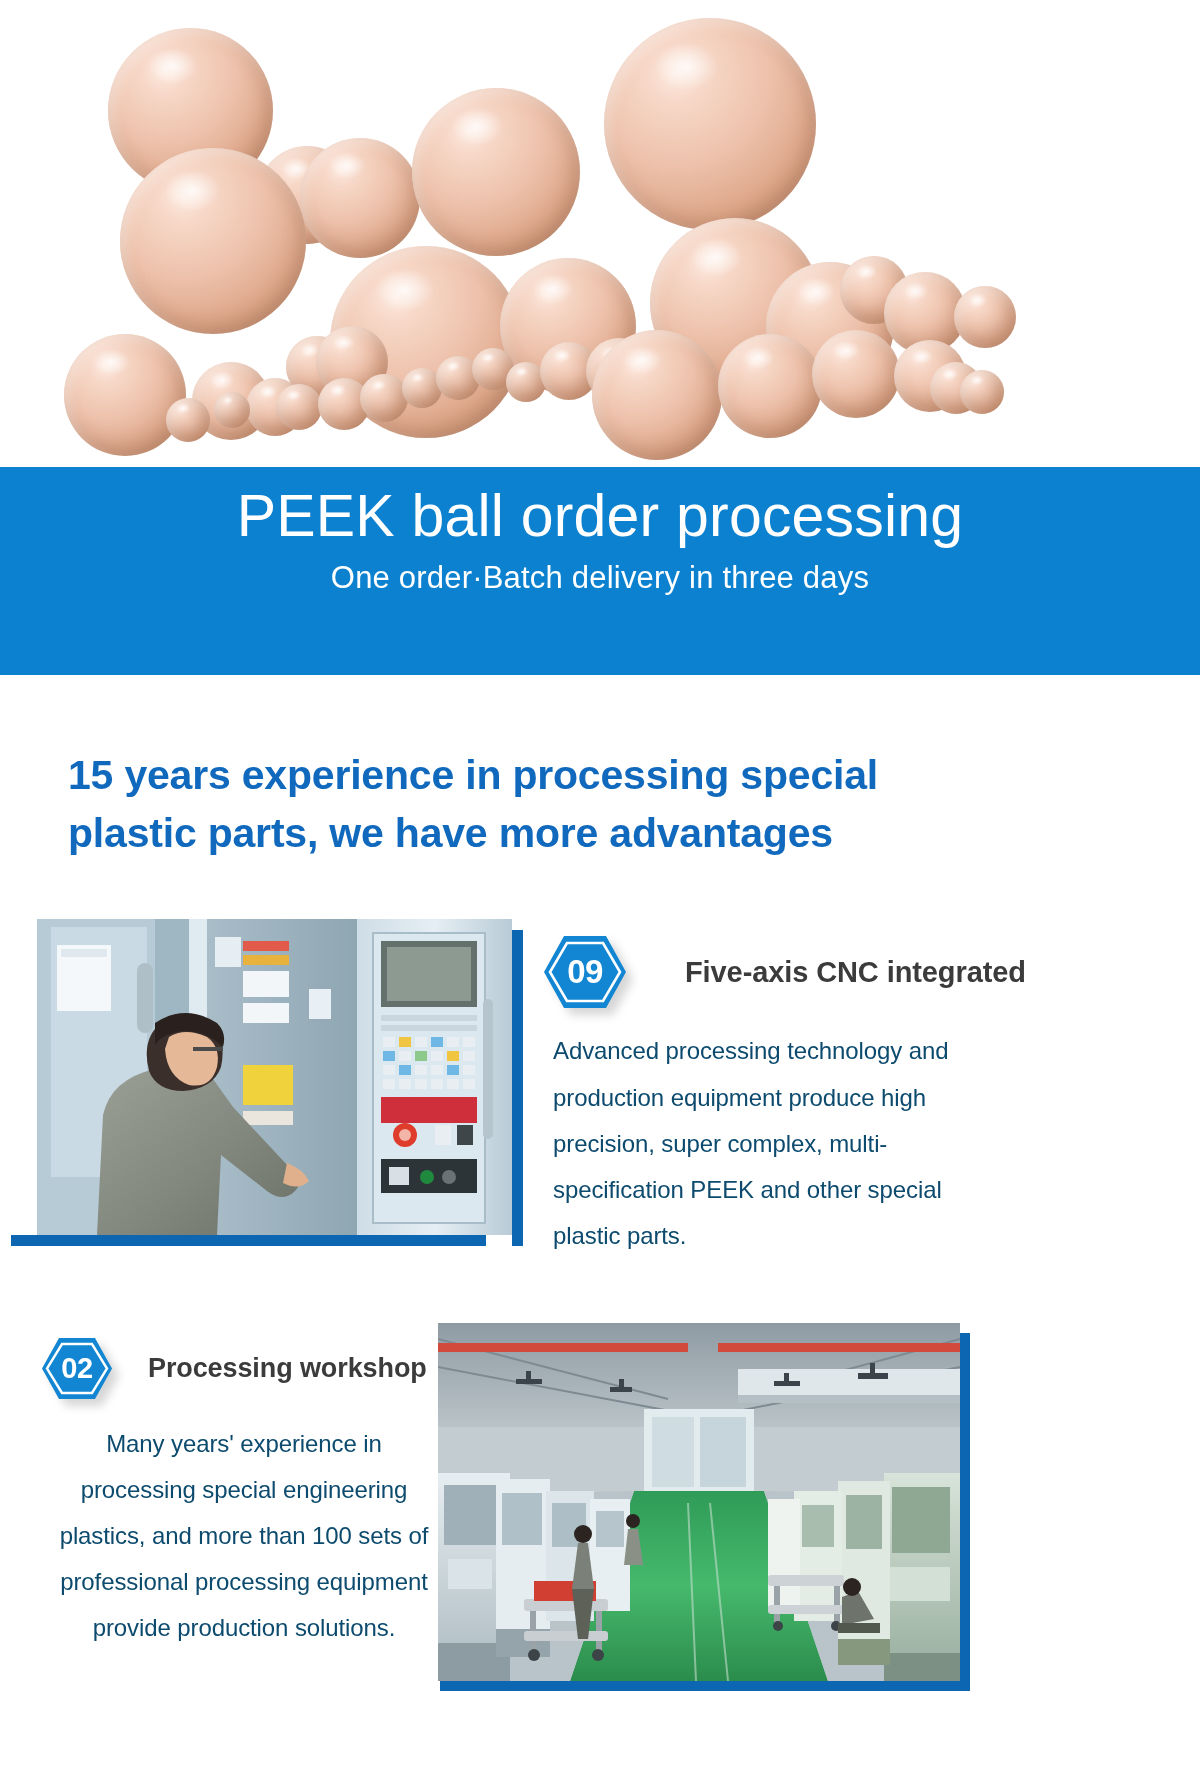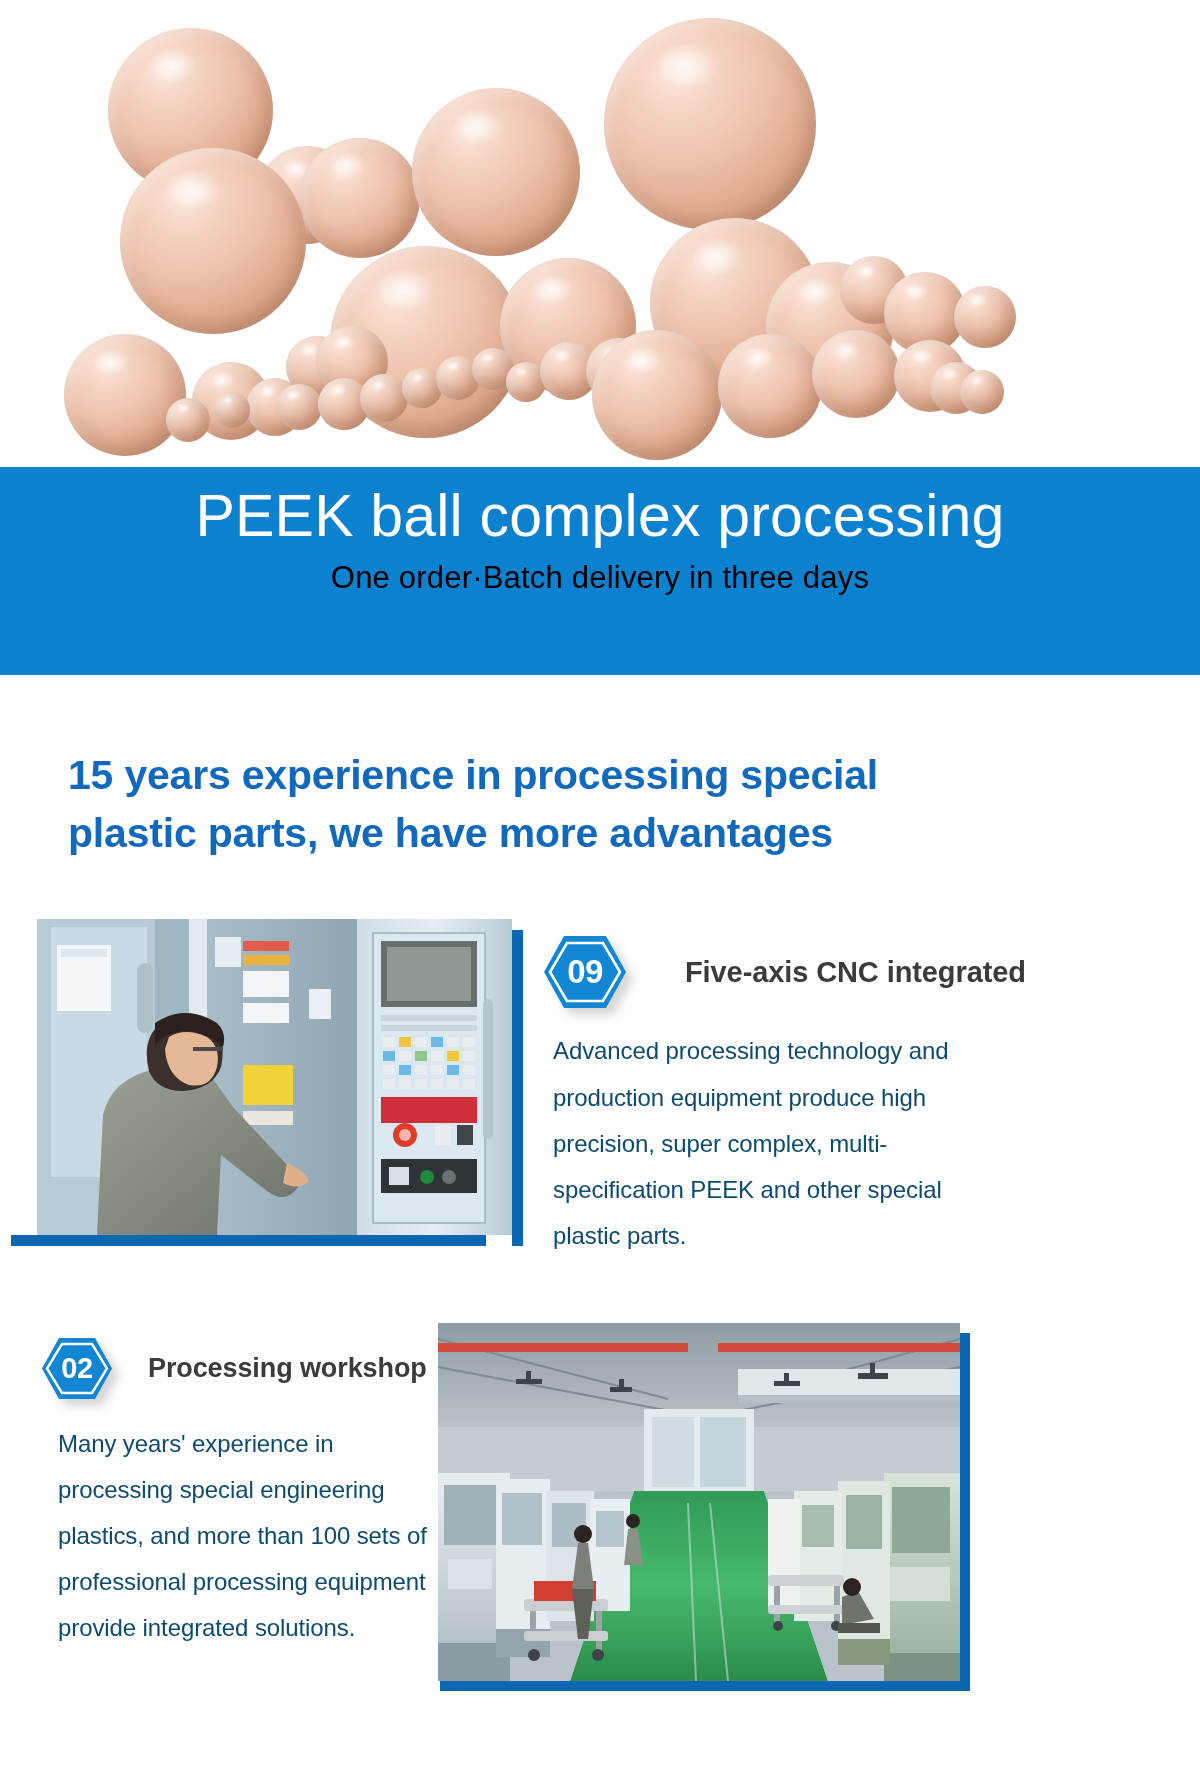--- a/index.html
+++ b/index.html
@@ -77,21 +77,21 @@
     color: #ffffff;
     letter-spacing: 0.2px;
     line-height: 1.18;
     white-space: nowrap;
   }
   .banner-sub {
     margin: 0;
     padding-top: 8px;
     font-size: 31px;
     font-weight: 400;
-    color: #000000;
+    color: #ffffff;
     letter-spacing: 0.2px;
     white-space: nowrap;
   }
 
   
   .section-heading {
     margin: 0;
     padding: 71px 0 0 68px;
     width: 1010px;
     font-size: 41px;
@@ -130,21 +130,21 @@
   .p1-bar-r { right: -11px; top: 11px; width: 11px; height: 316px; }
   .p1-bar-b { left: 11px; bottom: -11px; width: 475px; height: 11px; }
 
   
   .photo-2 { width: 522px; height: 358px; }
   .p2-bar-r { right: -10px; top: 10px; width: 10px; height: 358px; }
   .p2-bar-b { left: 10px; bottom: -10px; width: 522px; height: 10px; }
 
   .card-body { flex: 1 1 auto; }
   .card-body-1 { padding: 14px 0 0 30px; }
-  .card-body-2 { padding: 12px 0 0 38px; }
+  .card-body-2 { padding: 12px 0 0 38px; text-align: center; }
 
   .card-head {
     display: flex;
     align-items: center;
   }
   .badge {
     position: relative;
     flex: 0 0 auto;
     filter: drop-shadow(7px 7px 5px rgba(0,0,0,0.16));
   }
@@ -264,21 +264,21 @@
       
       
       
       
       
       
       
       
     </div>
     <div class="banner-text">
-      <h1 class="banner-title">PEEK ball complex processing</h1>
+      <h1 class="banner-title">PEEK ball order processing</h1>
       <p class="banner-sub">One order·Batch delivery in three days</p>
     </div>
   </div>
 </div>
 
 <h2 class="section-heading">15 years experience in processing special plastic parts, we have more advantages</h2>
 
 <div class="feature feature-1">
 
   <div class="photo-wrap">
@@ -409,21 +409,21 @@
       <div class="card-head">
         <div class="badge badge-2">
           <svg viewBox="0 0 74 67">
             <polygon points="19,3 55,3 72,33.5 55,64 19,64 2,33.5" fill="#1286d2"></polygon>
             <polygon points="22,9 52,9 67,33.5 52,58 22,58 7,33.5" fill="none" stroke="#ffffff" stroke-width="2.4"></polygon>
           </svg>
           <span class="badge-num">02</span>
         </div>
         <h3 class="card-title card-title-2">Processing workshop</h3>
       </div>
-      <p class="card-text card-text-2">Many years' experience in processing special engineering plastics, and more than 100 sets of professional processing equipment provide integrated solutions.</p>
+      <p class="card-text card-text-2">Many years' experience in processing special engineering plastics, and more than 100 sets of professional processing equipment provide production solutions.</p>
     </div>
 
     <div class="right-col-2 photo-wrap">
       <div class="frame-bar p2-bar-r"></div>
       <div class="frame-bar p2-bar-b"></div>
       <div class="photo photo-2">
         <svg viewBox="0 0 522 358" width="522" height="358" preserveAspectRatio="none">
           <defs>
             <linearGradient id="ceil2" x1="0" y1="0" x2="0" y2="1">
               <stop offset="0" stop-color="#8f9ba3"></stop>

